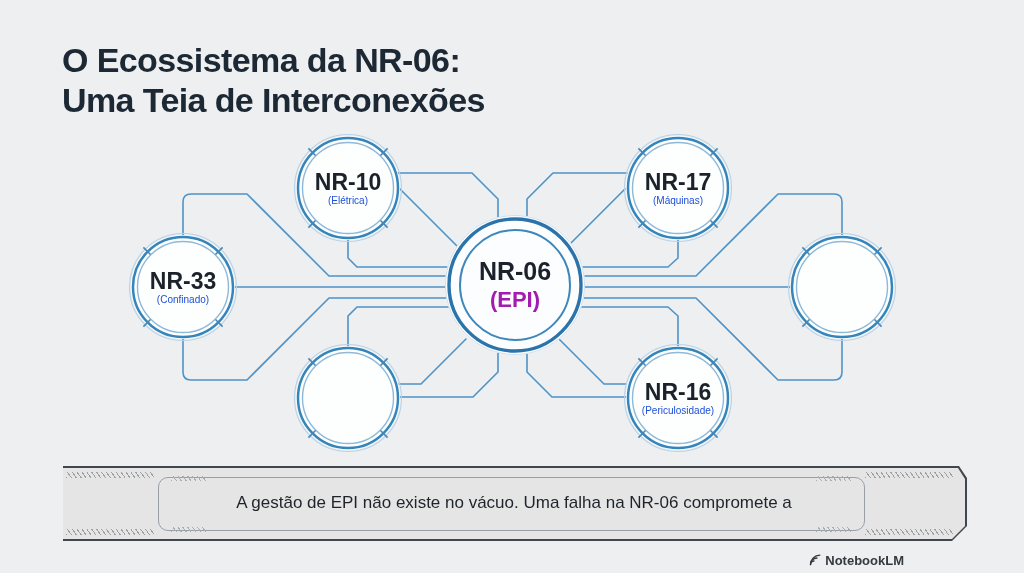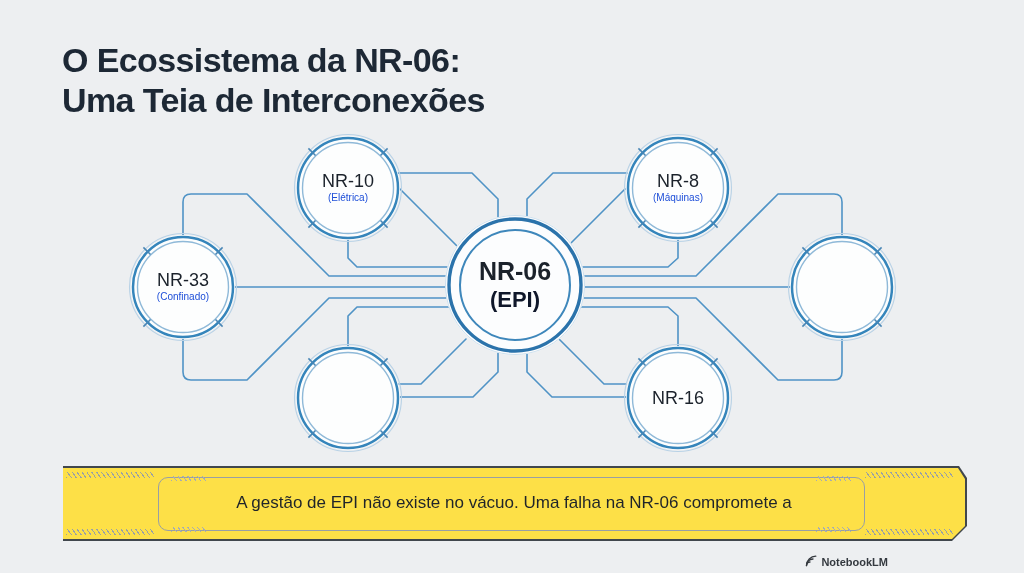--- a/index.html
+++ b/index.html
@@ -14,54 +14,54 @@
     position:absolute;left:62px;top:40px;
     font-size:34px;font-weight:bold;line-height:1.18;
     letter-spacing:-0.6px;color:#1d2835;
   }
   
   .diagram-svg{position:absolute;left:0;top:0;}
   .node-label{
     position:absolute;width:170px;text-align:center;
     transform:translate(-50%,-50%);color:#1b222b;pointer-events:none;
   }
-  .node-label .nm{font-size:18px;font-weight:normal;line-height:1.15;}
+  .node-label .nm{font-size:23px;font-weight:bold;line-height:1.15;}
   .node-label .sub{font-size:10px;line-height:1.25;color:#1d4ed8;}
   .center-label .nm{font-size:25px;font-weight:bold;line-height:1.1;}
-  .center-label .sub{font-size:22px;font-weight:bold;line-height:1.25;color:#0f172a;}
+  .center-label .sub{font-size:22px;font-weight:bold;line-height:1.25;color:#a21caf;}
   
   .callout-outer{
     position:absolute;left:63px;top:466px;width:904px;height:75px;
     background:#41474d;
     clip-path:polygon(0 0, calc(100% - 8px) 0, 100% 12px, 100% calc(100% - 15px), calc(100% - 15px) 100%, 0 100%);
   }
   .callout-inner{
     position:absolute;left:0;top:2px;right:2px;bottom:2px;
-    background:#fde047;
+    background:#e5e5e5;
     clip-path:polygon(0 0, calc(100% - 7px) 0, 100% 11px, 100% calc(100% - 13px), calc(100% - 13px) 100%, 0 100%);
     padding-left:19px;
   }
   .hatch{
     position:absolute;height:6px;
     background:repeating-linear-gradient(55deg,#9aa0a4 0 1px,transparent 1px 4px);
   }
   .hatch.small{height:5px;background:repeating-linear-gradient(55deg,#a8adb1 0 1px,transparent 1px 4px);}
   .bracket{
     position:absolute;left:95px;right:100px;top:9px;bottom:8px;
     border:1px solid #999fa4;border-radius:10px;
   }
   .callout-text{
     position:absolute;inset:0;display:flex;flex-direction:column;
     align-items:center;justify-content:center;gap:2px;
     font-size:17px;color:#1f242a;line-height:1.42;text-align:center;
   }
   
   .watermark{
-    position:absolute;right:16px;bottom:5px;display:flex;align-items:center;gap:4px;
-    font-size:11px;font-weight:bold;color:#34393f;
+    position:absolute;right:0;bottom:5px;display:flex;align-items:center;gap:4px;
+    font-size:13px;font-weight:bold;color:#34393f;
   }
 </style>
 </head>
 <body>
 
 <div class="stage">
 
   <div class="title">
     <div>O Ecossistema da NR-06:</div>
     <div>Uma Teia de Interconexões</div>
@@ -125,29 +125,30 @@
 
   <div class="node-label center-label" style="left:515px;top:285px;">
     <div class="nm">NR-06</div>
     <div class="sub">(EPI)</div>
   </div>
   <div class="node-label" style="left:348px;top:188px;">
     <div class="nm">NR-10</div>
     <div class="sub">(Elétrica)</div>
   </div>
   <div class="node-label" style="left:678px;top:188px;">
-    <div class="nm">NR-8</div>
+    <div class="nm">NR-17</div>
     <div class="sub">(Máquinas)</div>
   </div>
   <div class="node-label" style="left:183px;top:287px;">
     <div class="nm">NR-33</div>
     <div class="sub">(Confinado)</div>
   </div>
   <div class="node-label" style="left:678px;top:398px;">
     <div class="nm">NR-16</div>
+    <div class="sub">(Periculosidade)</div>
   </div>
 
   <div class="callout-outer">
     <div class="callout-inner">
       <div class="hatch" style="left:3px;top:4px;width:88px;"></div>
       <div class="hatch" style="right:12px;top:4px;width:88px;"></div>
       <div class="hatch" style="left:3px;bottom:4px;width:88px;"></div>
       <div class="hatch" style="right:12px;bottom:4px;width:88px;"></div>
       <div class="bracket"></div>
       <div class="hatch small" style="left:108px;top:8px;width:36px;"></div>

